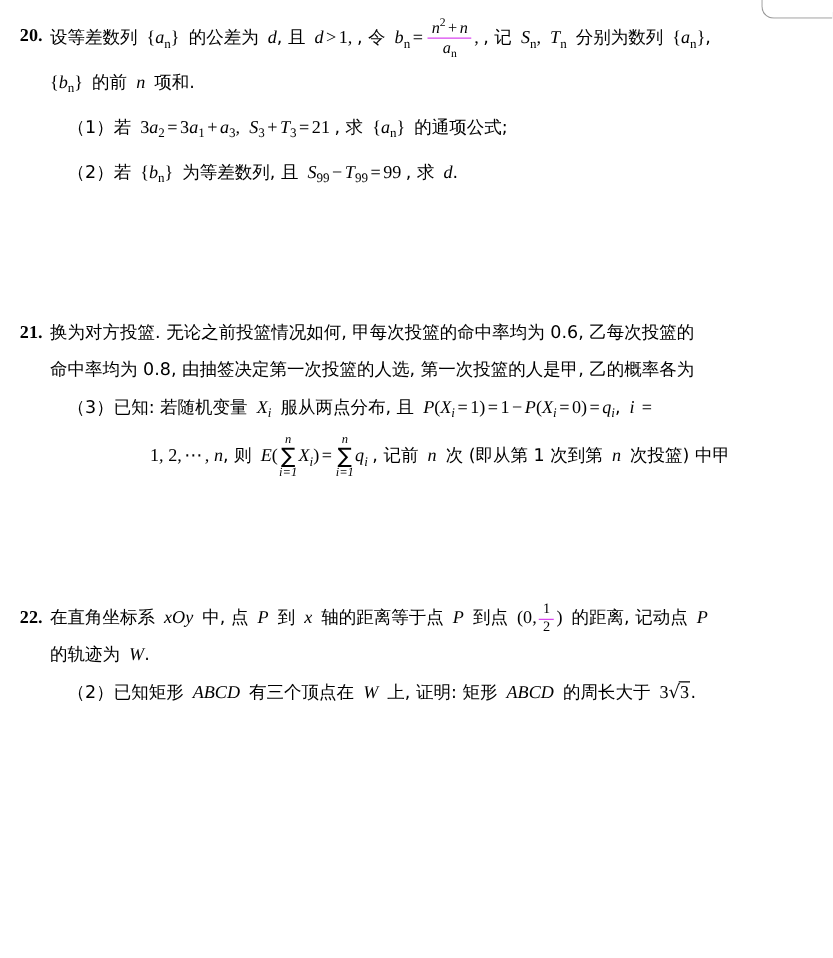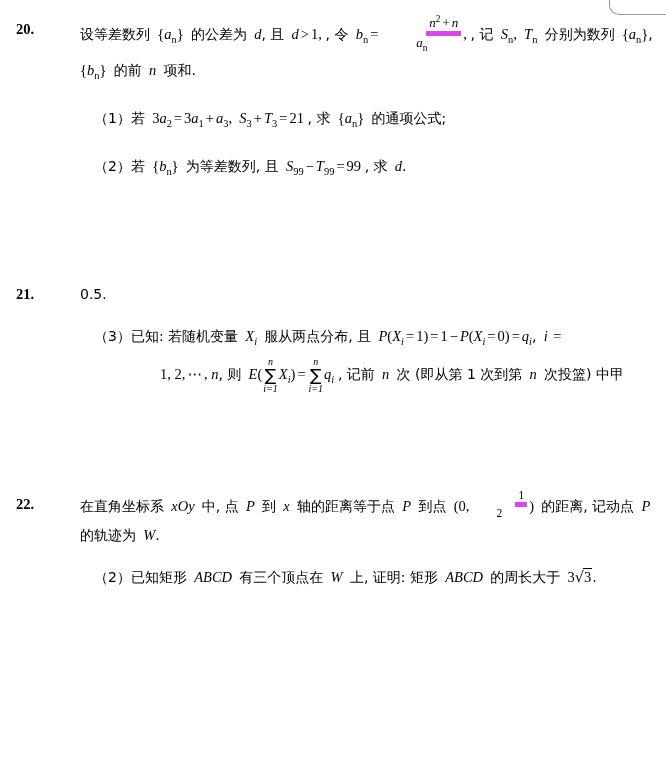--- a/index.html
+++ b/index.html
@@ -30,21 +30,20 @@
     height: 14px;
     border-bottom: 1px solid #9a9a9a;
     border-left: 1px solid #9a9a9a;
     border-bottom-left-radius: 10px;
   }
 
   .problem {
     display: flex;
     align-items: flex-start;
     margin-bottom: 0;
-    gap: 40px;
   }
   .qnum {
     flex: 0 0 auto;
     width: 26px;
     text-align: right;
     font-weight: bold;
     font-size: 14.5px;
     line-height: 30px;
     padding-right: 6px;
     font-family: "Liberation Serif", serif;
@@ -55,21 +54,20 @@
     line-height: 30px;
   }
   .line {
     white-space: nowrap;
     line-height: 30px;
   }
   .sub {
     margin-left: 14px;
     white-space: nowrap;
     line-height: 30px;
-    margin-top: 12px;
   }
   .hang2 {
     margin-left: 80px;
     white-space: nowrap;
     line-height: 34px;
   }
 
   
   .mi { font-family: "Liberation Serif", serif; font-style: italic; }
   .mn { font-family: "Liberation Serif", serif; font-style: normal; }
@@ -77,21 +75,21 @@
   .op { font-style: normal; padding: 0 2px; }
 
   .frac {
     display: inline-block;
     vertical-align: -0.62em;
     text-align: center;
     font-size: 13px;
     line-height: 1.15;
     margin: 0 2px;
   }
-  .frac .num { display: block; padding: 0 3px; border-bottom: 5px solid #d946ef; margin-left: 44px; }
+  .frac .num { display: block; padding: 0 3px; border-bottom: 1px solid #d946ef; }
   .frac .den { display: block; padding: 0 3px; }
   .frac.small { font-size: 11.5px; vertical-align: -0.55em; }
 
   sub.idx { font-size: 0.72em; font-style: italic; }
   sub.nidx { font-size: 0.72em; font-style: normal; }
   sup.pw { font-size: 0.72em; font-style: normal; }
 
   .sum {
     display: inline-block;
     vertical-align: middle;
@@ -162,21 +160,22 @@
         <span class="mi">&nbsp;d</span><span class="cn">.</span>
       </div>
     </div>
   </div>
 
   <div class="gap-a"></div>
 
   <div class="problem">
     <div class="qnum">21.</div>
     <div class="qbody">
-      <div class="line cn">0.5.</div>
+      <div class="line cn">换为对方投篮. 无论之前投篮情况如何, 甲每次投篮的命中率均为 0.6, 乙每次投篮的</div>
+      <div class="line cn">命中率均为 0.8, 由抽签决定第一次投篮的人选, 第一次投篮的人是甲, 乙的概率各为</div>
 
 
 
       <div class="sub">
         <span class="cn">（3）已知:  若随机变量</span>
         <span class="mi">&nbsp;X</span><sub class="idx">i</sub>&nbsp;
         <span class="cn">服从两点分布, 且</span>
         <span class="mi">&nbsp;P</span><span class="mn">(</span><span class="mi">X</span><sub class="idx">i</sub><span class="op">=</span><span class="mn">1)</span><span class="op">=</span><span class="mn">1</span><span class="op">−</span><span class="mi">P</span><span class="mn">(</span><span class="mi">X</span><sub class="idx">i</sub><span class="op">=</span><span class="mn">0)</span><span class="op">=</span><span class="mi">q</span><sub class="idx">i</sub><span class="cn">,</span>
         <span class="mi">&nbsp;i</span>
         <span class="op">=</span>

